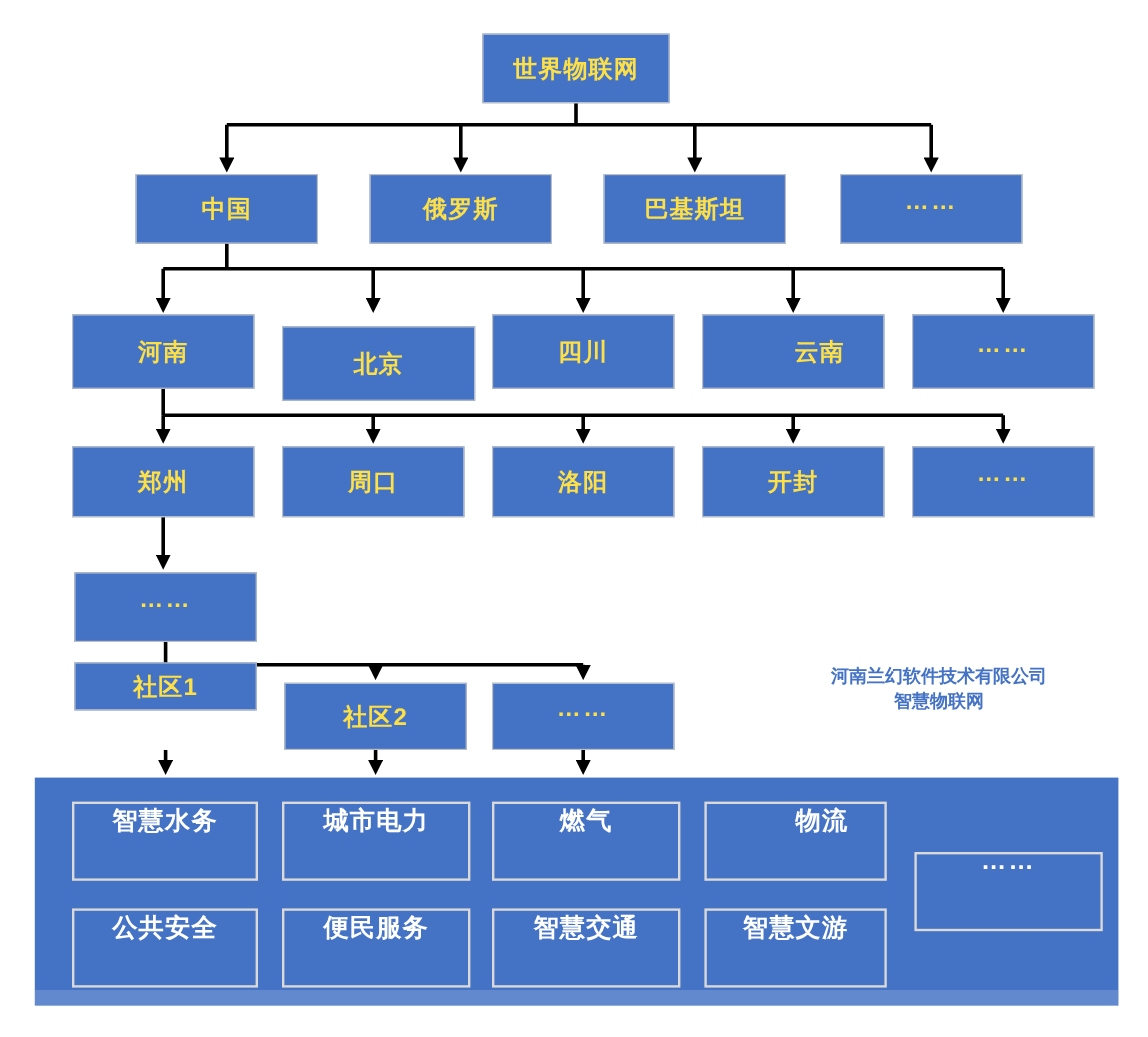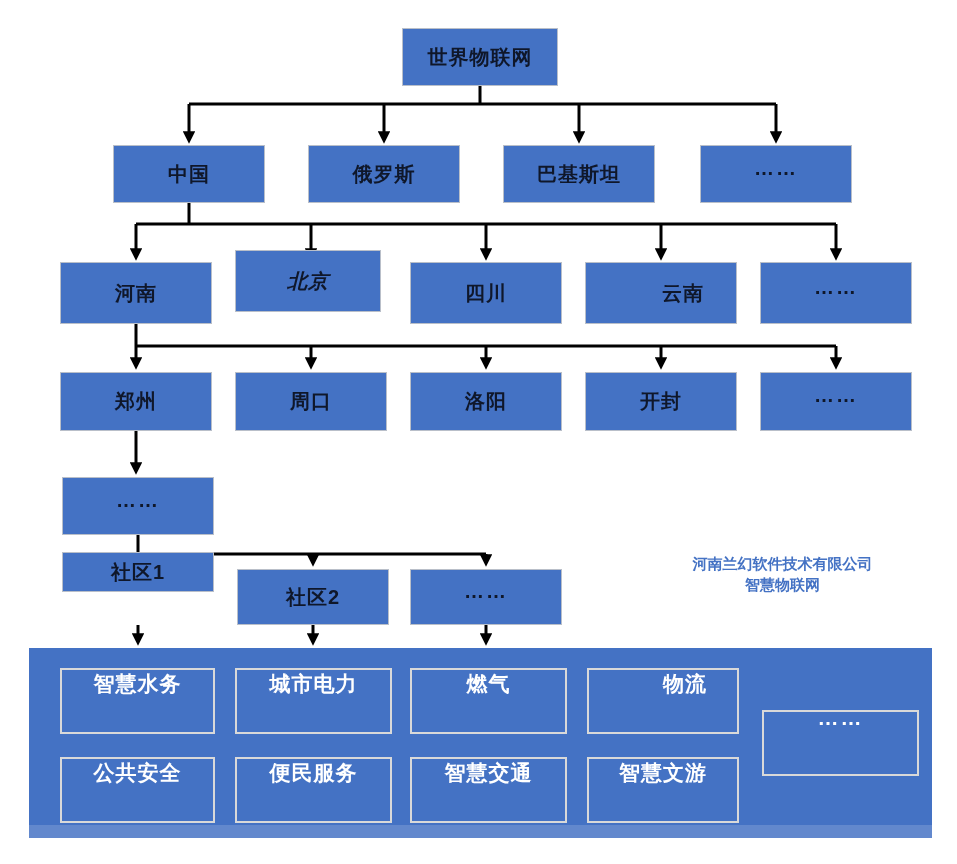--- a/index.html
+++ b/index.html
@@ -6,21 +6,21 @@
   body {
     width:957px; height:864px; position:relative; overflow:hidden;
     font-family:"Liberation Sans","DejaVu Sans",sans-serif;
   }
   .canvas { position:absolute; left:0; top:0; width:957px; height:864px; }
   .svg-layer { position:absolute; left:0; top:0; width:957px; height:864px; pointer-events:none; }
 
   .node {
     position:absolute; box-sizing:border-box;
     background:#4472C4; border:1.5px solid #b9bfc9;
-    color:#0f172a; font-weight:bold; font-size:20px;
+    color:#fde047; font-weight:bold; font-size:20px;
     display:flex; align-items:center; justify-content:center;
     text-align:center; letter-spacing:1px;
   }
   .node .lbl { display:inline-block; }
   .node .dots { transform:translateY(-26%); letter-spacing:2px; }
 
   .platform {
     position:absolute; left:29px; top:648px; width:903px; height:190px;
     background:#4472C4;
     box-shadow: inset 0 -13px 0 rgba(255,255,255,0.16);
@@ -99,21 +99,21 @@
   <div class="node" style="left:503px;top:145px;width:152px;height:58px;">
     <span class="lbl">巴基斯坦</span>
   </div>
   <div class="node" style="left:700px;top:145px;width:152px;height:58px;">
     <span class="lbl dots">……</span>
   </div>
 
   <div class="node" style="left:60px;top:262px;width:152px;height:62px;">
     <span class="lbl">河南</span>
   </div>
-  <div class="node" style="left:235px;top:250px;width:146px;height:62px;font-style:italic;">
+  <div class="node" style="left:235px;top:272px;width:161px;height:62px;">
     <span class="lbl">北京</span>
   </div>
   <div class="node" style="left:410px;top:262px;width:152px;height:62px;">
     <span class="lbl">四川</span>
   </div>
   <div class="node" style="left:585px;top:262px;width:152px;height:62px;padding-left:44px;">
     <span class="lbl">云南</span>
   </div>
   <div class="node" style="left:760px;top:262px;width:152px;height:62px;">
     <span class="lbl dots">……</span>

